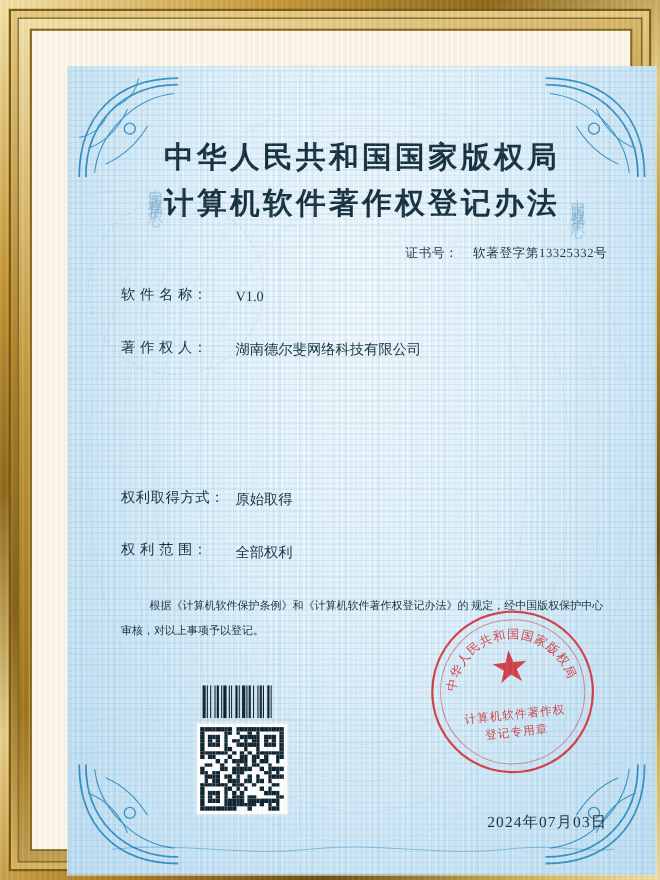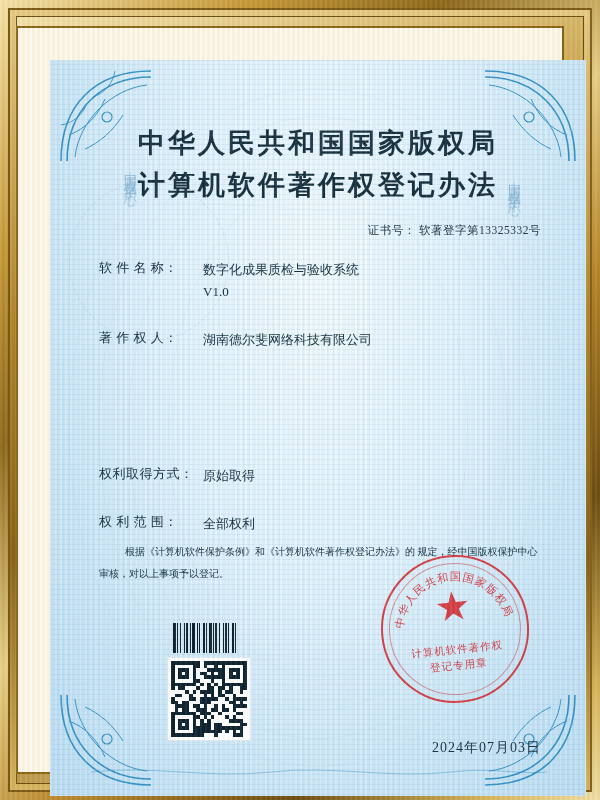--- a/index.html
+++ b/index.html
@@ -31,21 +31,21 @@
     border: 2px solid #7d5a15;
     background:
       linear-gradient(180deg, #e7cb84, #b2872c 40%, #8a6518 70%, #d7b660);
   }
   .frame-inner-1 {
     position: absolute; left: 16px; top: 16px; width: 568px; height: 768px;
     border: 1px solid #6d4d10;
     background: linear-gradient(160deg,#f4e2ab,#c49a3c 35%,#a3781f 65%,#ecd896);
   }
   .frame-inner-2 {
-    position: absolute; left: 16px; top: 26px; width: 548px; height: 748px;
+    position: absolute; left: 27px; top: 26px; width: 548px; height: 748px;
     border: 2px solid #8a6618;
     background: #fdf8e8;
     padding-left: 10px;
   }
 
   
   .cert-body {
     position: absolute; left: 32px; top: 32px; width: 536px; height: 736px;
     background:
       radial-gradient(ellipse at 50% 30%, #f2fbff 0%, #e3f4fd 40%, #cfe9f8 70%, #bfe0f5 100%);
@@ -93,21 +93,21 @@
   .title-1, .title-2 {
     font-family: "Liberation Serif", serif;
     font-size: 27px; font-weight: 700; color: #17313f;
     letter-spacing: 3px; line-height: 1.55;
   }
 
   .cert-no {
     position: absolute; right: 44px; top: 162px;
     font-size: 11.5px; color: #1d3340; letter-spacing: .5px;
   }
-  .cert-no .lbl { }
+  .cert-no .lbl { margin-right: 10px; }
 
   
   .fields { position: absolute; left: 48px; right: 40px; top: 198px; }
   .field { display: flex; align-items: flex-start; margin-bottom: 26px; }
   .f-label {
     width: 104px; flex: 0 0 104px;
     font-size: 13px; color: #14303e; letter-spacing: .5px;
     display:flex; justify-content: space-between;
   }
   .f-value { font-size: 13px; color: #14303e; line-height: 1.7; }
@@ -255,21 +255,20 @@
       <div class="cert-no">
         <span class="lbl">证书号：</span>
         <span>软著登字第13325332号</span>
       </div>
 
       <div class="fields">
 
         <div class="field">
           <div class="f-label">软 件 名 称：</div>
           <div class="f-value">
-            <span>数字化成果质检与验收系统</span>
             <span class="v2">V1.0</span>
           </div>
         </div>
 
         <div class="field">
           <div class="f-label">著 作 权 人：</div>
           <div class="f-value">湖南德尔斐网络科技有限公司</div>
         </div>
 
         <div class="gap-1"></div>

